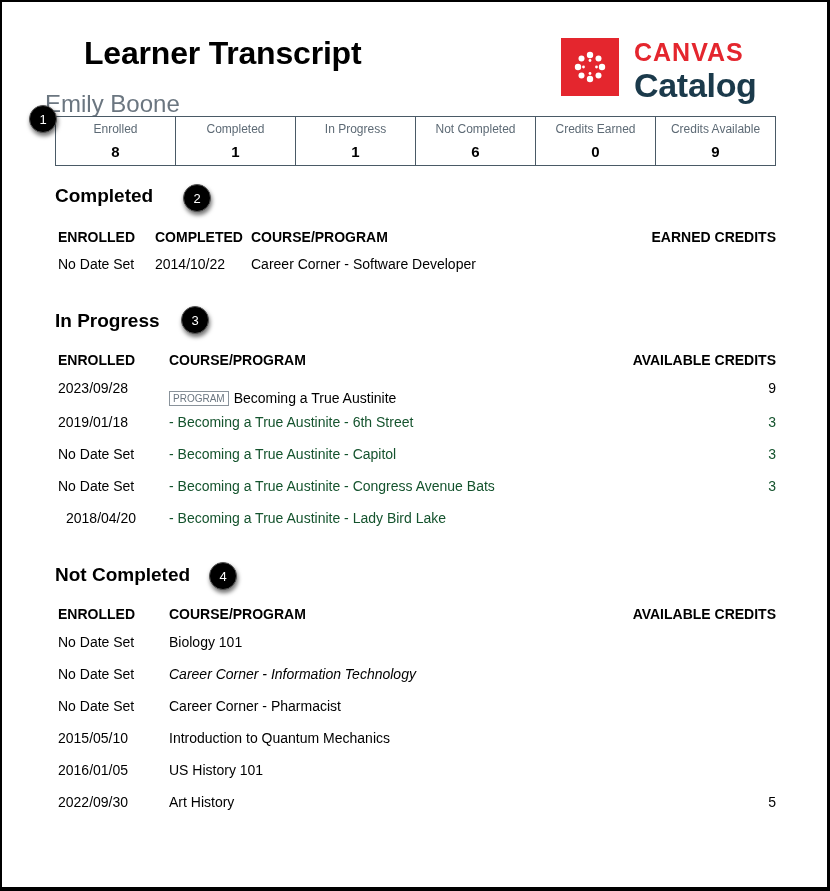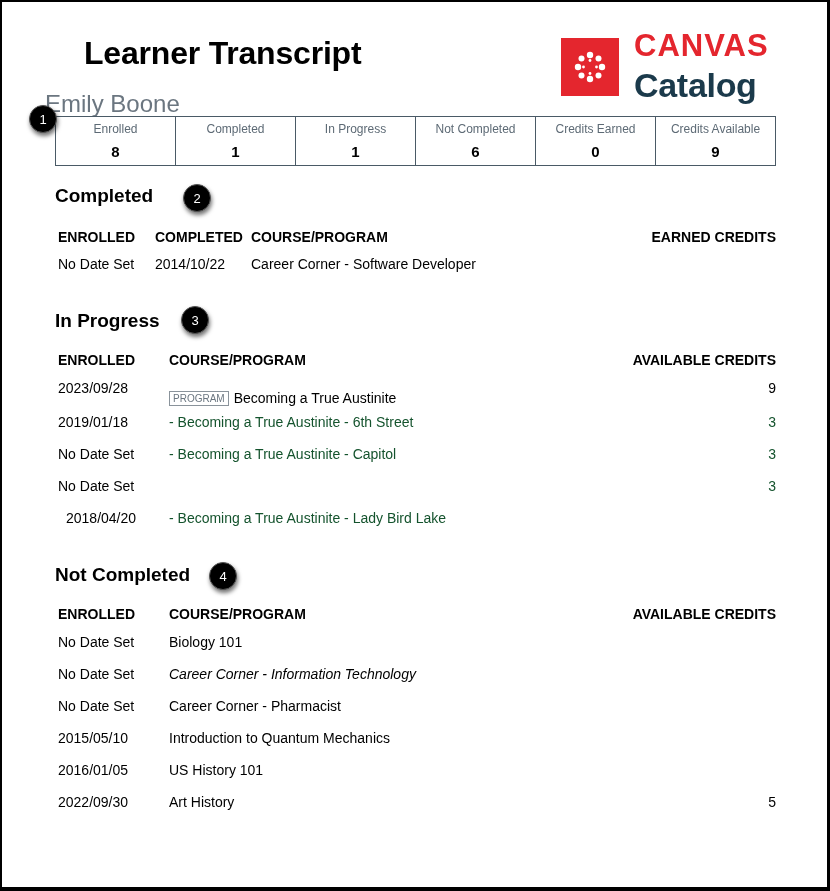--- a/index.html
+++ b/index.html
@@ -28,22 +28,22 @@
   .learner {
     left: 43px; top: 88px;
     font-size: 24px; font-weight: normal; color: #6b7680;
   }
   .logo-box {
     left: 559px; top: 36px; width: 58px; height: 58px;
     background: #e4262e;
   }
   .logo-box svg { position: absolute; left: 0; top: 0; }
   .logo-canvas {
-    left: 632px; top: 26px;
-    font-size: 31px; font-weight: bold; color: #e4262e;
+    left: 632px; top: 36px;
+    font-size: 25px; font-weight: bold; color: #e4262e;
     letter-spacing: 1px;
   }
   .logo-catalog {
     left: 632px; top: 64px;
     font-size: 34px; font-weight: bold; color: #1b3a4b;
     letter-spacing: -0.3px;
   }
   .stats {
     left: 53px; top: 114px; width: 721px; height: 50px;
     display: flex; box-sizing: border-box;
@@ -159,20 +159,21 @@
 
   <div class="abs td" style="left:56px; top:412px;">2019/01/18</div>
   <div class="abs td sub" style="left:167px; top:412px;">- Becoming a True Austinite - 6th Street</div>
   <div class="abs td sub right" style="left:674px; width:100px; top:412px;">3</div>
 
   <div class="abs td" style="left:56px; top:444px;">No Date Set</div>
   <div class="abs td sub" style="left:167px; top:444px;">- Becoming a True Austinite - Capitol</div>
   <div class="abs td sub right" style="left:674px; width:100px; top:444px;">3</div>
 
   <div class="abs td" style="left:56px; top:476px;">No Date Set</div>
+  <div class="abs td sub" style="left:167px; top:476px;">- Becoming a True Austinite - Congress Avenue Bats</div>
   <div class="abs td sub right" style="left:674px; width:100px; top:476px;">3</div>
 
   <div class="abs td" style="left:56px; top:508px;margin-left:8px;">2018/04/20</div>
   <div class="abs td sub" style="left:167px; top:508px;">- Becoming a True Austinite - Lady Bird Lake</div>
 
   <div class="abs sec-title" style="left:53px; top:562px;">Not Completed</div>
   <div class="abs th" style="left:56px; top:604px;">ENROLLED</div>
   <div class="abs th" style="left:167px; top:604px;">COURSE/PROGRAM</div>
   <div class="abs th right" style="left:574px; width:200px; top:604px;">AVAILABLE CREDITS</div>
 

